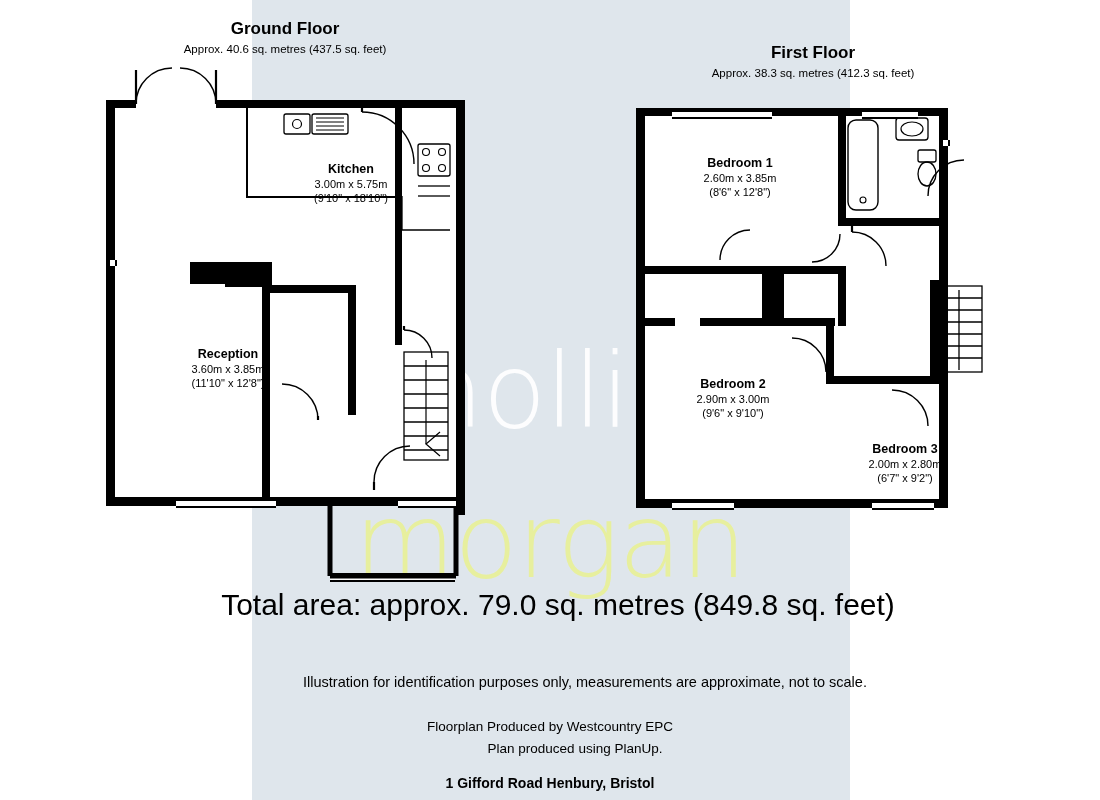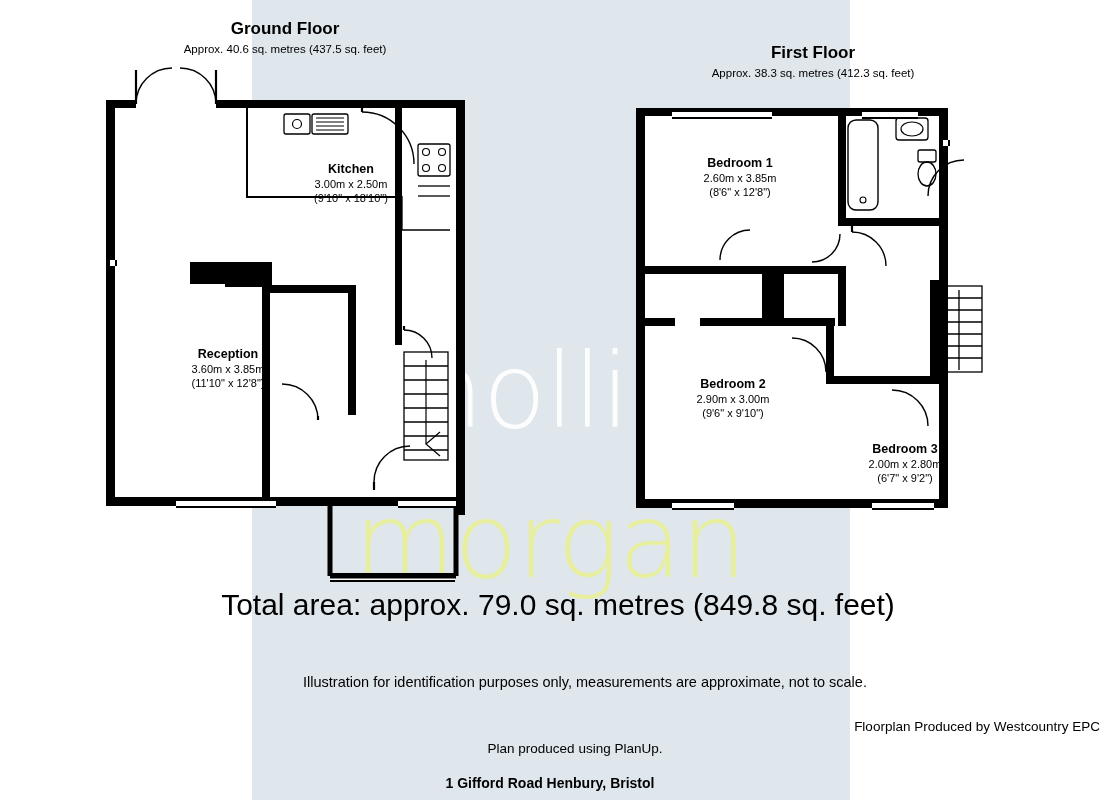--- a/index.html
+++ b/index.html
@@ -167,21 +167,21 @@
   <div class="wall" style="left:395px; top:285px; width:7px; height:60px;"></div>
 
   <div class="wall" style="left:190px; top:262px; width:82px; height:22px;"></div>
   <div class="wall" style="left:225px; top:275px; width:47px; height:12px;"></div>
 
   <div class="thin-line" style="left:246px; top:196px; width:150px; height:1.5px;"></div>
   <div class="thin-line" style="left:246px; top:108px; width:1.5px; height:89px;"></div>
 
   <div class="label" style="left:266px; top:161px; width:170px;">
     <div class="room-name">Kitchen</div>
-    <div class="room-dims">3.00m x 2.50m</div>
+    <div class="room-dims">3.00m x 5.75m</div>
     <div class="room-dims">(9'10" x 18'10")</div>
   </div>
 
   <div class="label" style="left:143px; top:346px; width:170px;">
     <div class="room-name">Reception</div>
     <div class="room-dims">3.60m x 3.85m</div>
     <div class="room-dims">(11'10" x 12'8")</div>
   </div>
 
   <div class="window" style="left:176px; top:499px; width:100px; height:5px;"></div>
@@ -313,17 +313,17 @@
         <line x1="936" y1="334" x2="982" y2="334"></line>
         <line x1="936" y1="346" x2="982" y2="346"></line>
         <line x1="936" y1="358" x2="982" y2="358"></line>
         <line x1="959" y1="290" x2="959" y2="370"></line>
       </g>
     </g>
   </svg>
 
   <div class="total-area" style="top:588px;">Total area: approx.  79.0 sq. metres (849.8 sq. feet)</div>
   <div class="footnote" style="top:674px;padding-left:35px;">Illustration for identification purposes only, measurements are approximate, not to scale.</div>
-  <div class="produced" style="top:719px;text-align:right;">Floorplan Produced by Westcountry EPC</div>
+  <div class="produced" style="top:719px;">Floorplan Produced by Westcountry EPC</div>
   <div class="produced" style="top:741px;padding-left:25px;">Plan produced using PlanUp.</div>
   <div class="address" style="top:775px;">1 Gifford Road Henbury, Bristol</div>
 
 </div>
 
 </body></html>

